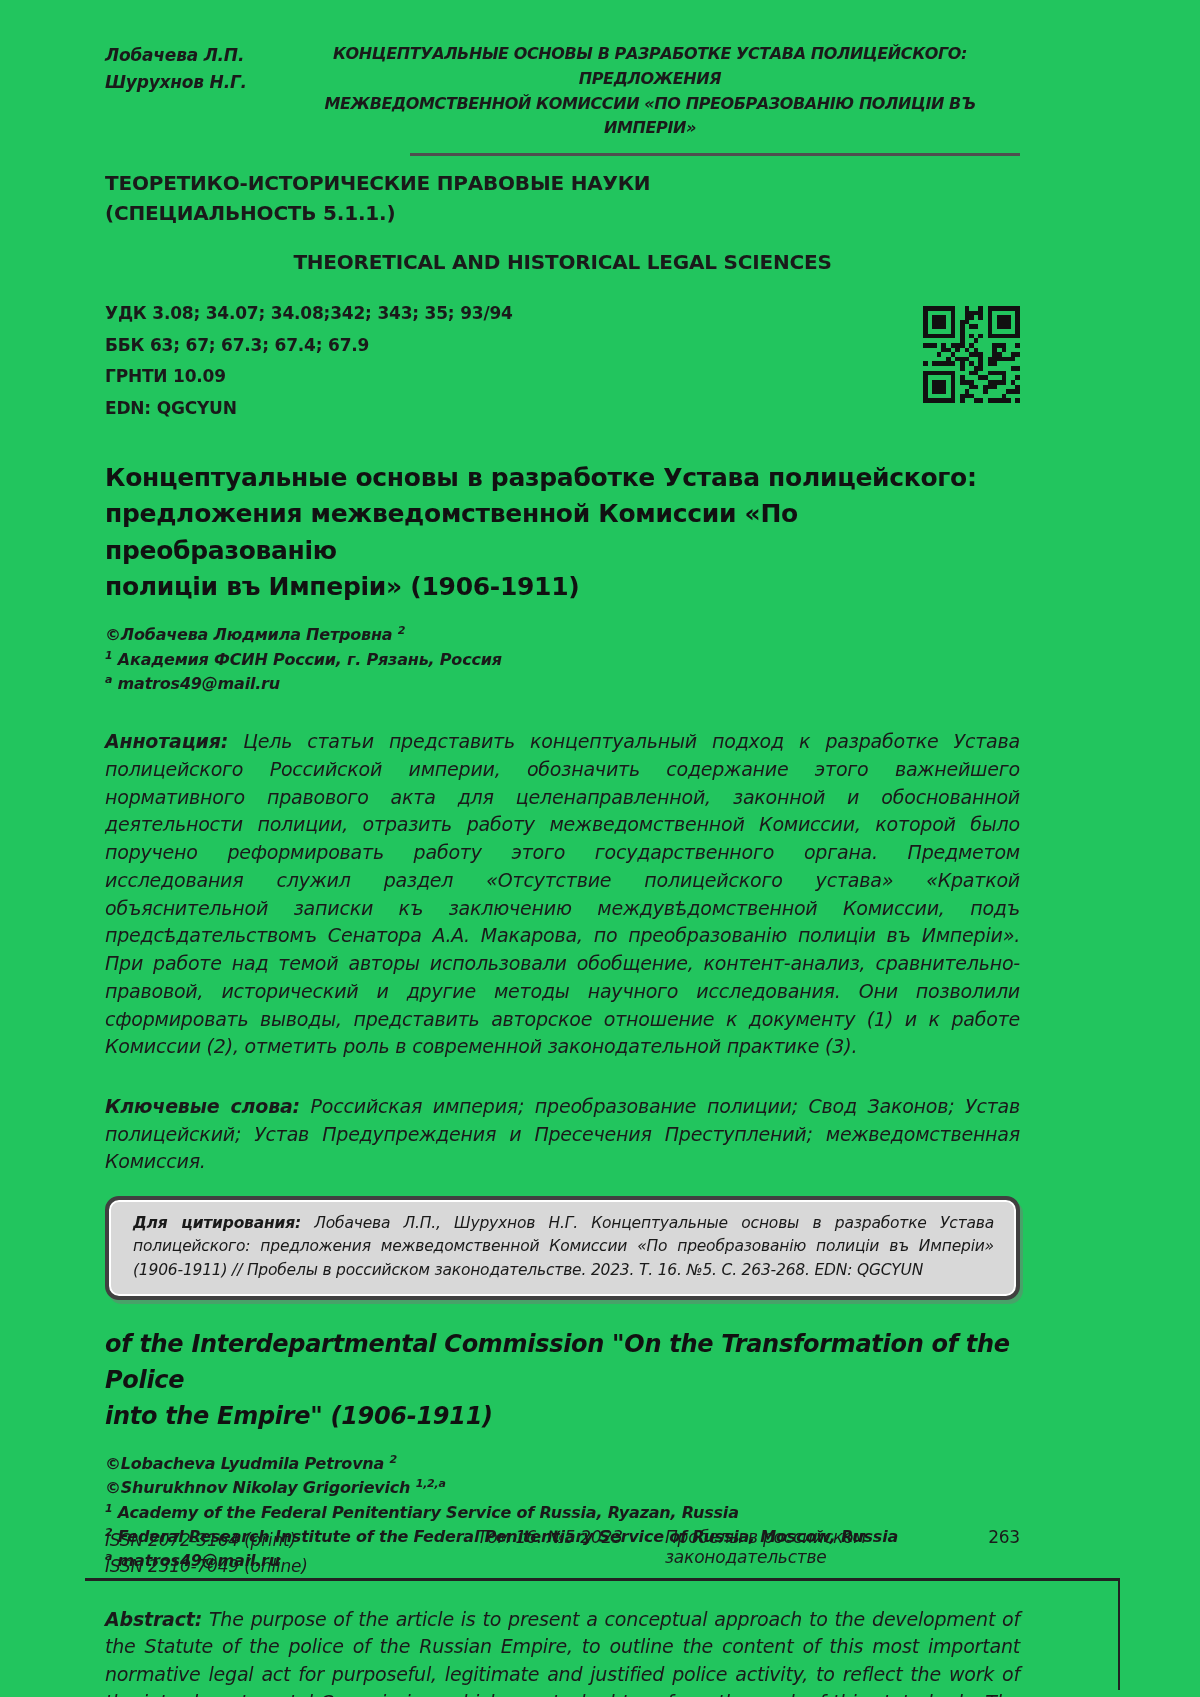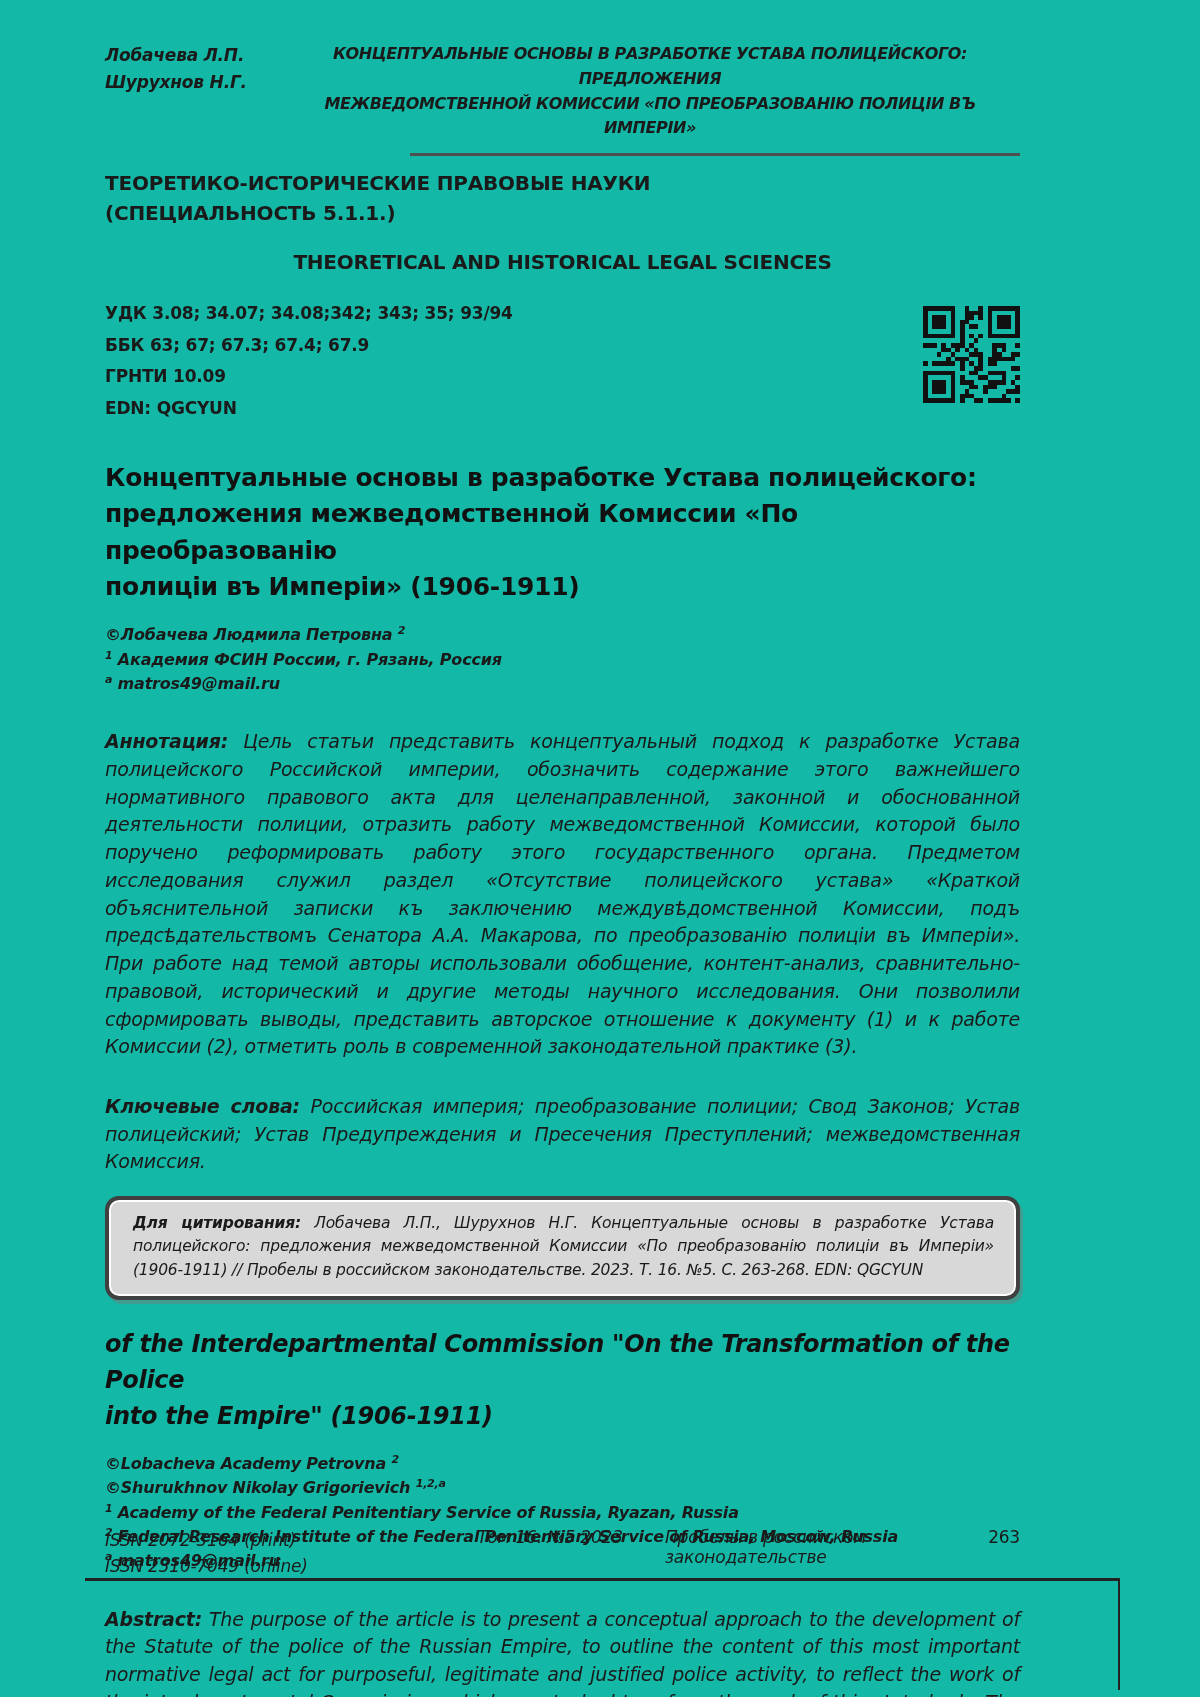--- a/index.html
+++ b/index.html
@@ -1,17 +1,17 @@
 <!DOCTYPE html>
 <html><head>
 <meta charset="utf-8">
 <style>
   html,body{margin:0;padding:0;background:#ffffff;}
   body{width:1200px;height:1697px;font-family:"DejaVu Sans","Liberation Sans",sans-serif;color:#1a1a1a;}
-  .page{position:relative;width:1200px;height:1697px;overflow:hidden;background:#14b8a6;}
+  .page{position:relative;width:1200px;height:1697px;overflow:hidden;background:#22c55e;}
   .content{position:absolute;left:105px;top:42px;width:915px;}
 
   
   .hdr{display:flex;align-items:flex-start;}
   .hdr-authors{width:175px;flex:0 0 175px;font-style:italic;font-weight:bold;font-size:17px;line-height:1.6;letter-spacing:-.2px;}
   .hdr-title{flex:1;font-weight:bold;font-style:italic;font-size:16px;line-height:1.55;text-align:center;letter-spacing:-.4px;}
   .hdr-rule{margin:12px 0 0 305px;height:3px;background:#4f4f4f;}
 
   
   .sect{margin-top:12px;font-weight:bold;font-size:20px;line-height:1.5;letter-spacing:-.2px;}
@@ -321,21 +321,21 @@
     <div class="cite-box">
       <p><b>Для цитирования:</b> <span>Лобачева Л.П., Шурухнов Н.Г. Концептуальные основы в разработке Устава полицейского: предложения межведомственной Комиссии «По преобразованію полиціи въ Имперіи» (1906-1911) // Пробелы в российском законодательстве. 2023. Т. 16. №5. С. 263-268. EDN: QGCYUN</span></p>
     </div>
 
     <div class="en-title">
       <div>of the Interdepartmental Commission "On the Transformation of the Police</div>
       <div>into the Empire" (1906-1911)</div>
     </div>
 
     <div class="authors">
-      <div><span>©Lobacheva Academy Petrovna </span><sup>2</sup></div>
+      <div><span>©Lobacheva Lyudmila Petrovna </span><sup>2</sup></div>
       <div><span>©Shurukhnov Nikolay Grigorievich </span><sup>1,2,a</sup></div>
       <div><sup>1</sup><span> Academy of the Federal Penitentiary Service of Russia, Ryazan, Russia</span></div>
       <div><sup>2</sup><span> Federal Research Institute of the Federal Penitentiary Service of Russia, Moscow, Russia</span></div>
       <div><sup>a</sup><span> matros49@mail.ru</span></div>
     </div>
 
     <p class="para"><b>Abstract:</b> <span>The purpose of the article is to present a conceptual approach to the development of the Statute of the police of the Russian Empire, to outline the content of this most important normative legal act for purposeful, legitimate and justified police activity, to reflect the work of the interdepartmental Commission, which was tasked to reform the work of this state body. The subject of the study was the section "Absence of a police statute" of the "Brief explanatory note to the conclusion of the interdepartmental Commission, under the leadership of Senator A.A. Makarov, on the transformation of the police into the Empire". When working on the topic, the authors used generalization, content analysis, comparative legal, historical and other methods of scientific research. They allowed forming conclusions, presenting the author's attitude to the document (1) and to the work of the Commission (2), noting the role in modern legislative practice (3).</span></p>
 
   </div>
 

